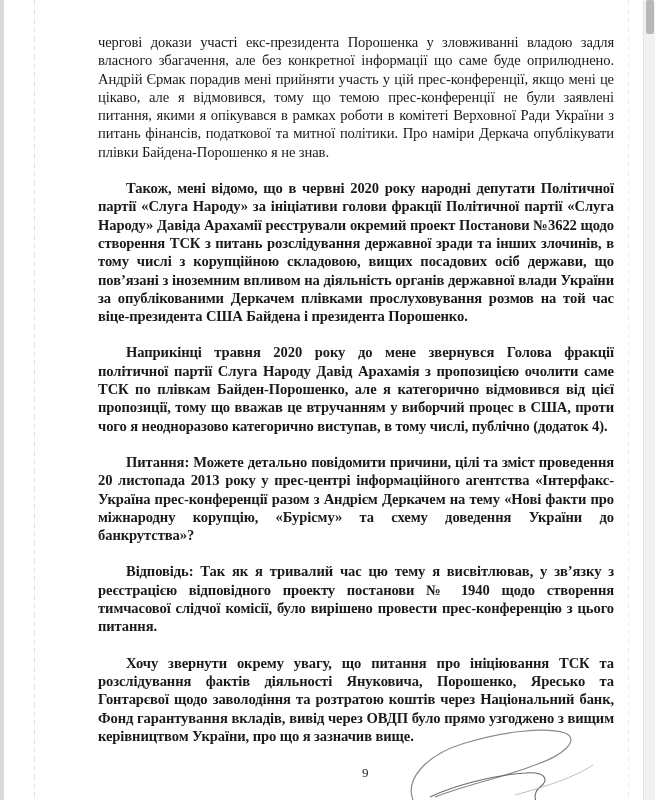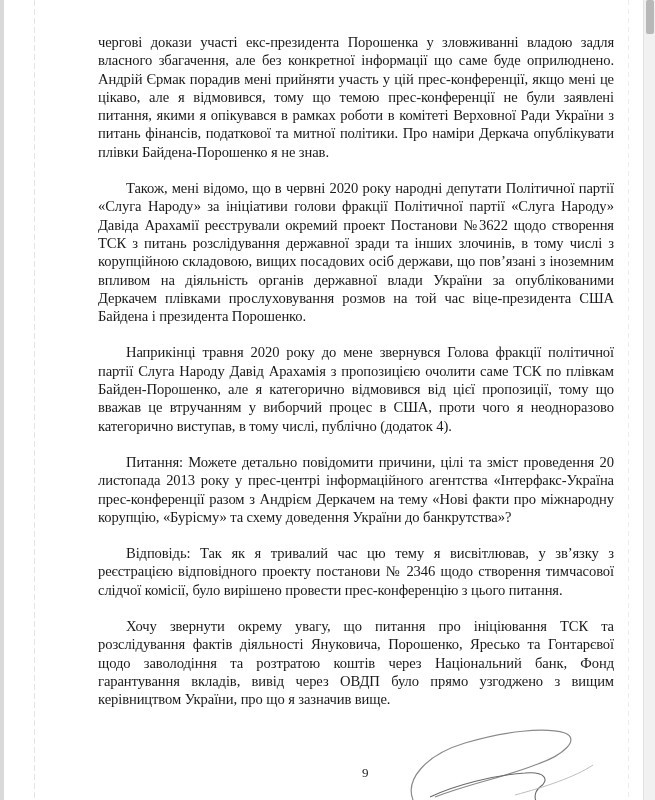--- a/index.html
+++ b/index.html
@@ -29,21 +29,21 @@
   }
   .content {
     position:absolute; left:98px; top:33px; width:516px;
     font-family:"Liberation Serif","DejaVu Serif",serif;
     font-size:14.6px; line-height:18.3px; color:#1a1a1a;
   }
   .para {
     margin:0; text-align:justify; text-align-last:left;
     letter-spacing:-0.1px;
   }
-  .indent { text-indent:28px; }
+  .indent { text-indent:28px;font-weight:bold; }
   .gap { height:18px; }
   .page-number {
     position:absolute; left:362px; top:765px;
     font-family:"Liberation Serif",serif; font-size:13px; color:#222;
   }
   .signature {
     position:absolute; left:395px; top:725px; width:200px; height:75px;
   }
 </style>
 </head>
@@ -55,21 +55,21 @@
 
 <div class="content">
   <p class="para">чергові докази участі екс-президента Порошенка у зловживанні владою задля власного збагачення, але без конкретної інформації що саме буде оприлюднено. Андрій Єрмак порадив мені прийняти участь у цій прес-конференції, якщо мені це цікаво, але я відмовився, тому що темою прес-конференції не були заявлені питання, якими я опікувався в рамках роботи в комітеті Верховної Ради України з питань фінансів, податкової та митної політики. Про наміри Деркача опублікувати плівки Байдена-Порошенко я не знав.</p>
   <div class="gap"></div>
   <p class="para indent">Також, мені відомо, що в червні 2020 року народні депутати Політичної партії «Слуга Народу» за ініціативи голови фракції Політичної партії «Слуга Народу» Давіда Арахамії реєстрували окремий проект Постанови №3622 щодо створення ТСК з питань розслідування державної зради та інших злочинів, в тому числі з корупційною складовою, вищих посадових осіб держави,  що пов’язані з іноземним впливом на діяльність органів державної влади України за опублікованими Деркачем плівками прослуховування розмов на той час віце-президента США Байдена і президента Порошенко.</p>
   <div class="gap"></div>
   <p class="para indent">Наприкінці травня 2020 року до мене звернувся Голова фракції політичної партії Слуга Народу Давід Арахамія з пропозицією очолити саме ТСК по плівкам Байден-Порошенко, але я категорично відмовився від цієї пропозиції, тому що вважав це втручанням у виборчий процес в США, проти чого я неодноразово категорично виступав, в тому числі, публічно (додаток 4).</p>
   <div class="gap"></div>
   <p class="para indent">Питання: Можете детально повідомити причини,  цілі та зміст проведення 20 листопада 2013 року у прес-центрі інформаційного агентства «Інтерфакс-Україна прес-конференції разом з Андрієм Деркачем на тему «Нові факти про міжнародну корупцію, «Бурісму» та схему доведення України до банкрутства»?</p>
   <div class="gap"></div>
-  <p class="para indent">Відповідь: Так як я тривалий час цю тему я висвітлював, у зв’язку з реєстрацією відповідного проекту постанови № 2346 щодо створення тимчасової слідчої комісії, було вирішено провести прес-конференцію з цього питання.</p>
+  <p class="para indent">Відповідь: Так як я тривалий час цю тему я висвітлював, у зв’язку з реєстрацією відповідного проекту постанови № 1940 щодо створення тимчасової слідчої комісії, було вирішено провести прес-конференцію з цього питання.</p>
   <div class="gap"></div>
   <p class="para indent">Хочу звернути окрему увагу, що питання про ініціювання ТСК та розслідування  фактів діяльності Януковича, Порошенко, Яресько та Гонтарєвої щодо заволодіння та розтратою коштів через Національний банк, Фонд гарантування вкладів, вивід через ОВДП було прямо узгоджено з вищим керівництвом України, про що я зазначив вище.</p>
 </div>
 
 <div class="page-number">9</div>
 
 <svg class="signature" viewBox="0 0 200 75">
   <path d="M18,75 C10,55 30,30 70,18 C110,6 150,2 170,8 C185,14 170,30 140,40 C110,52 70,60 40,72" fill="none" stroke="#8a8a8a" stroke-width="1.2"></path>
   <path d="M35,72 C60,60 100,50 130,48 C150,46 155,55 145,62 C138,68 140,75 142,78" fill="none" stroke="#6a6a6a" stroke-width="1.1"></path>
   <path d="M120,70 C150,62 180,52 198,40" fill="none" stroke="#b5b5b5" stroke-width="0.9"></path>

